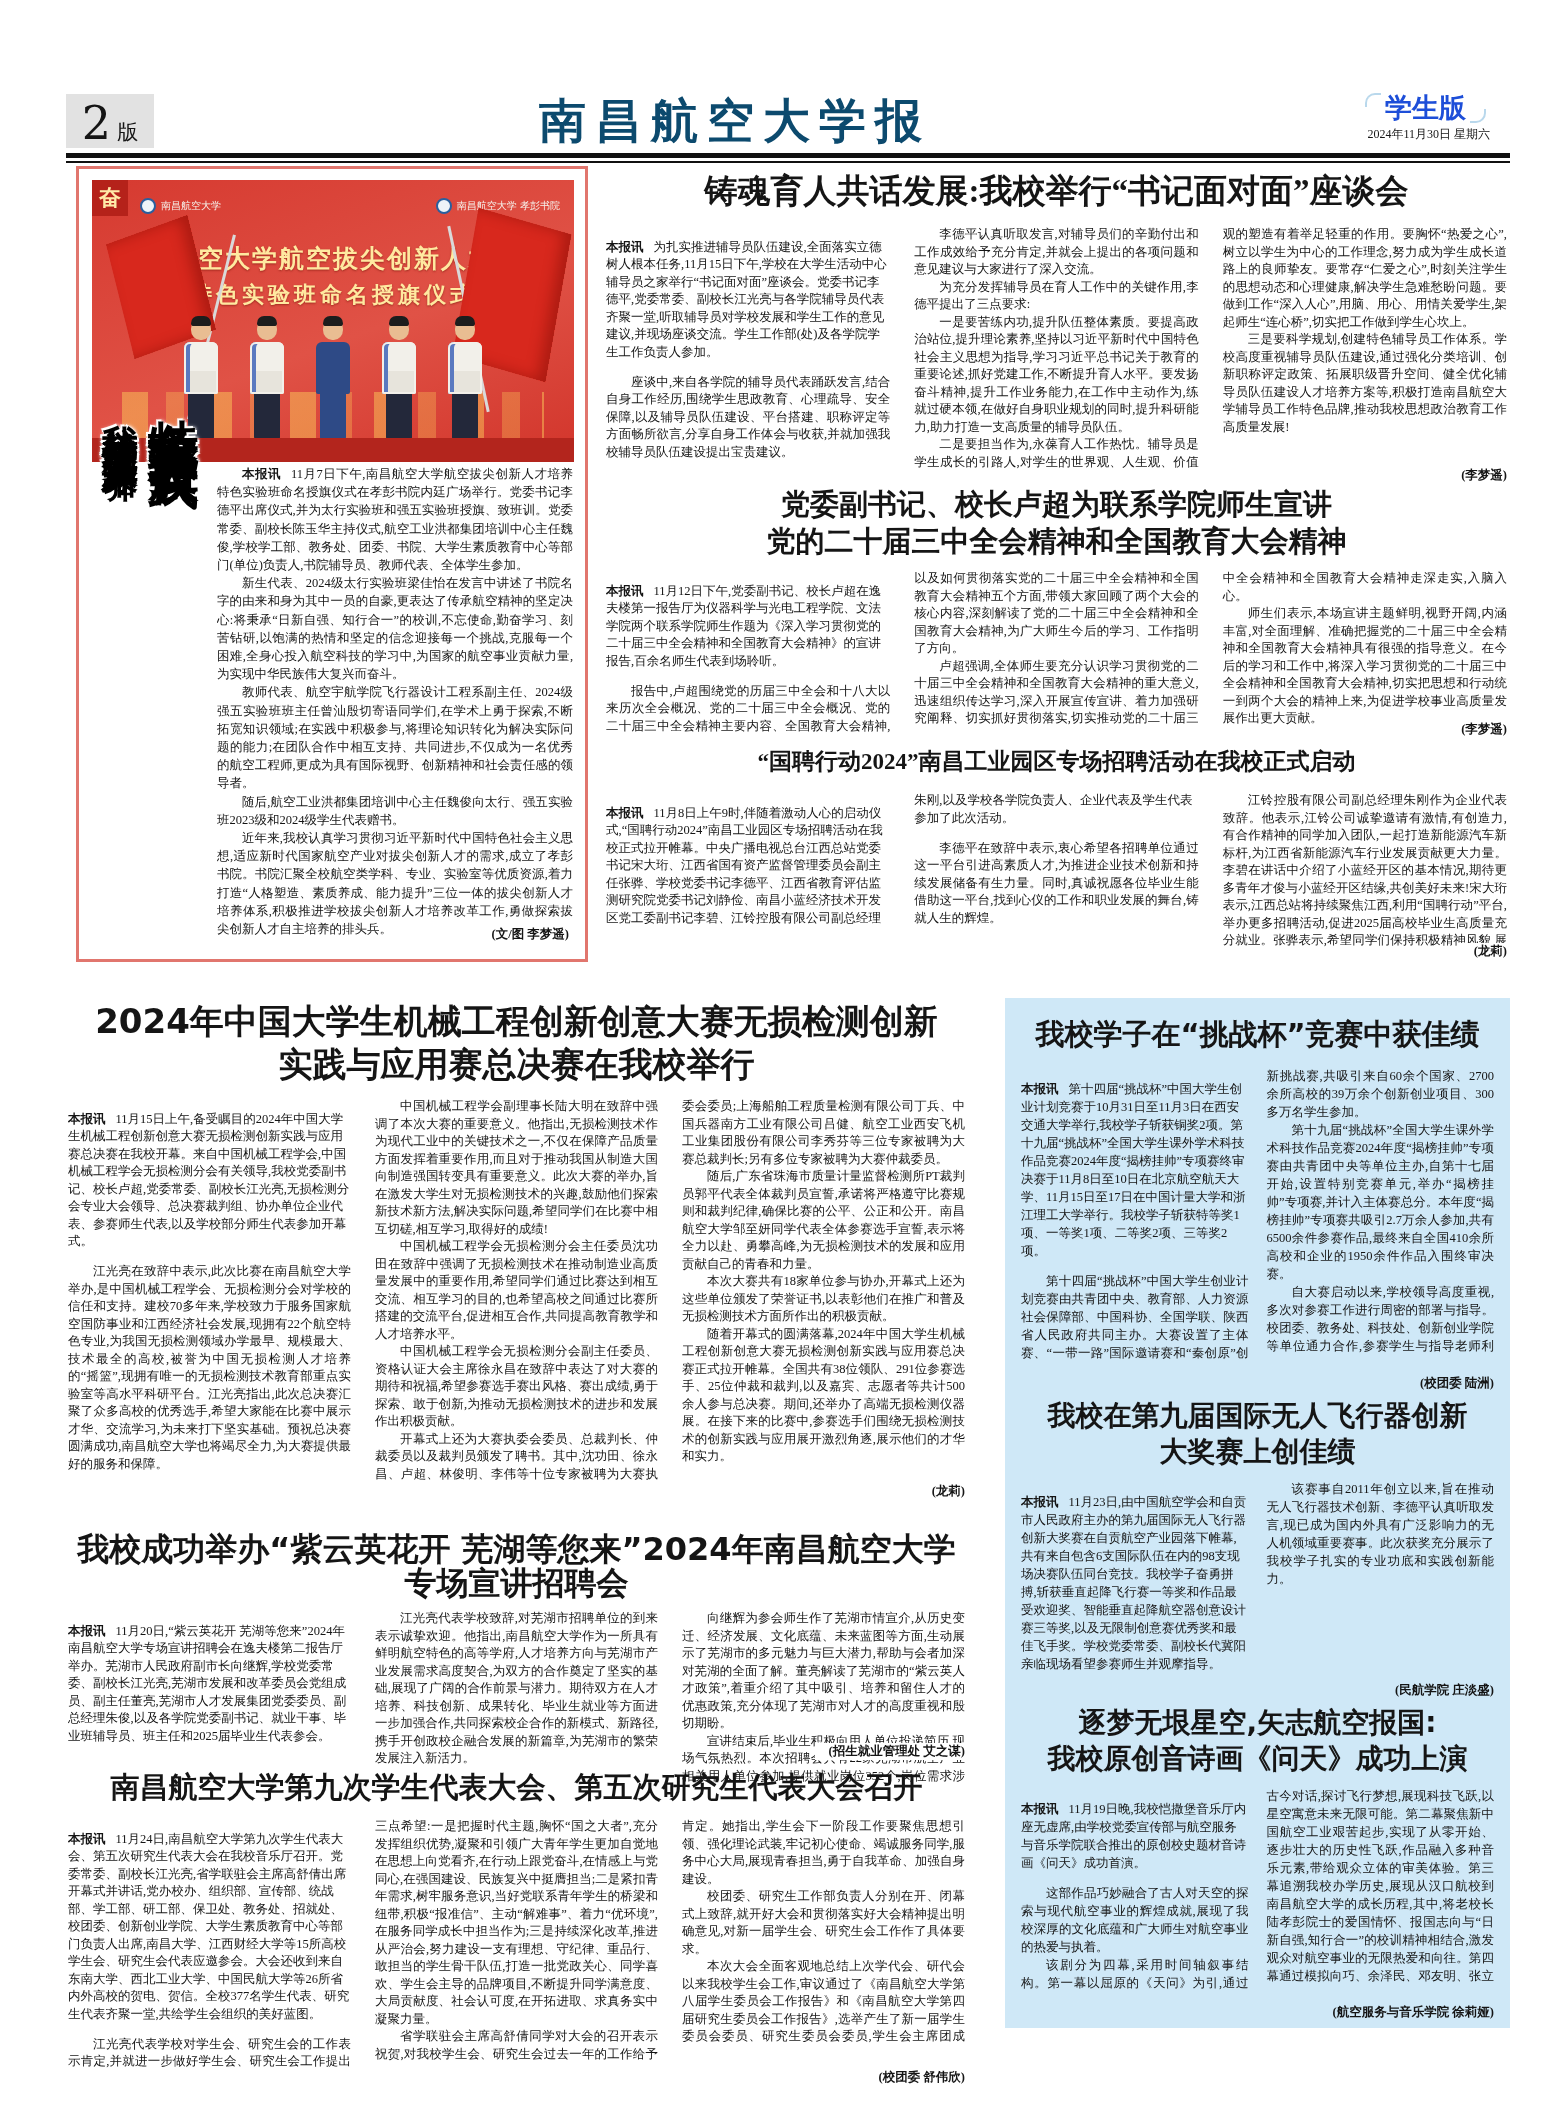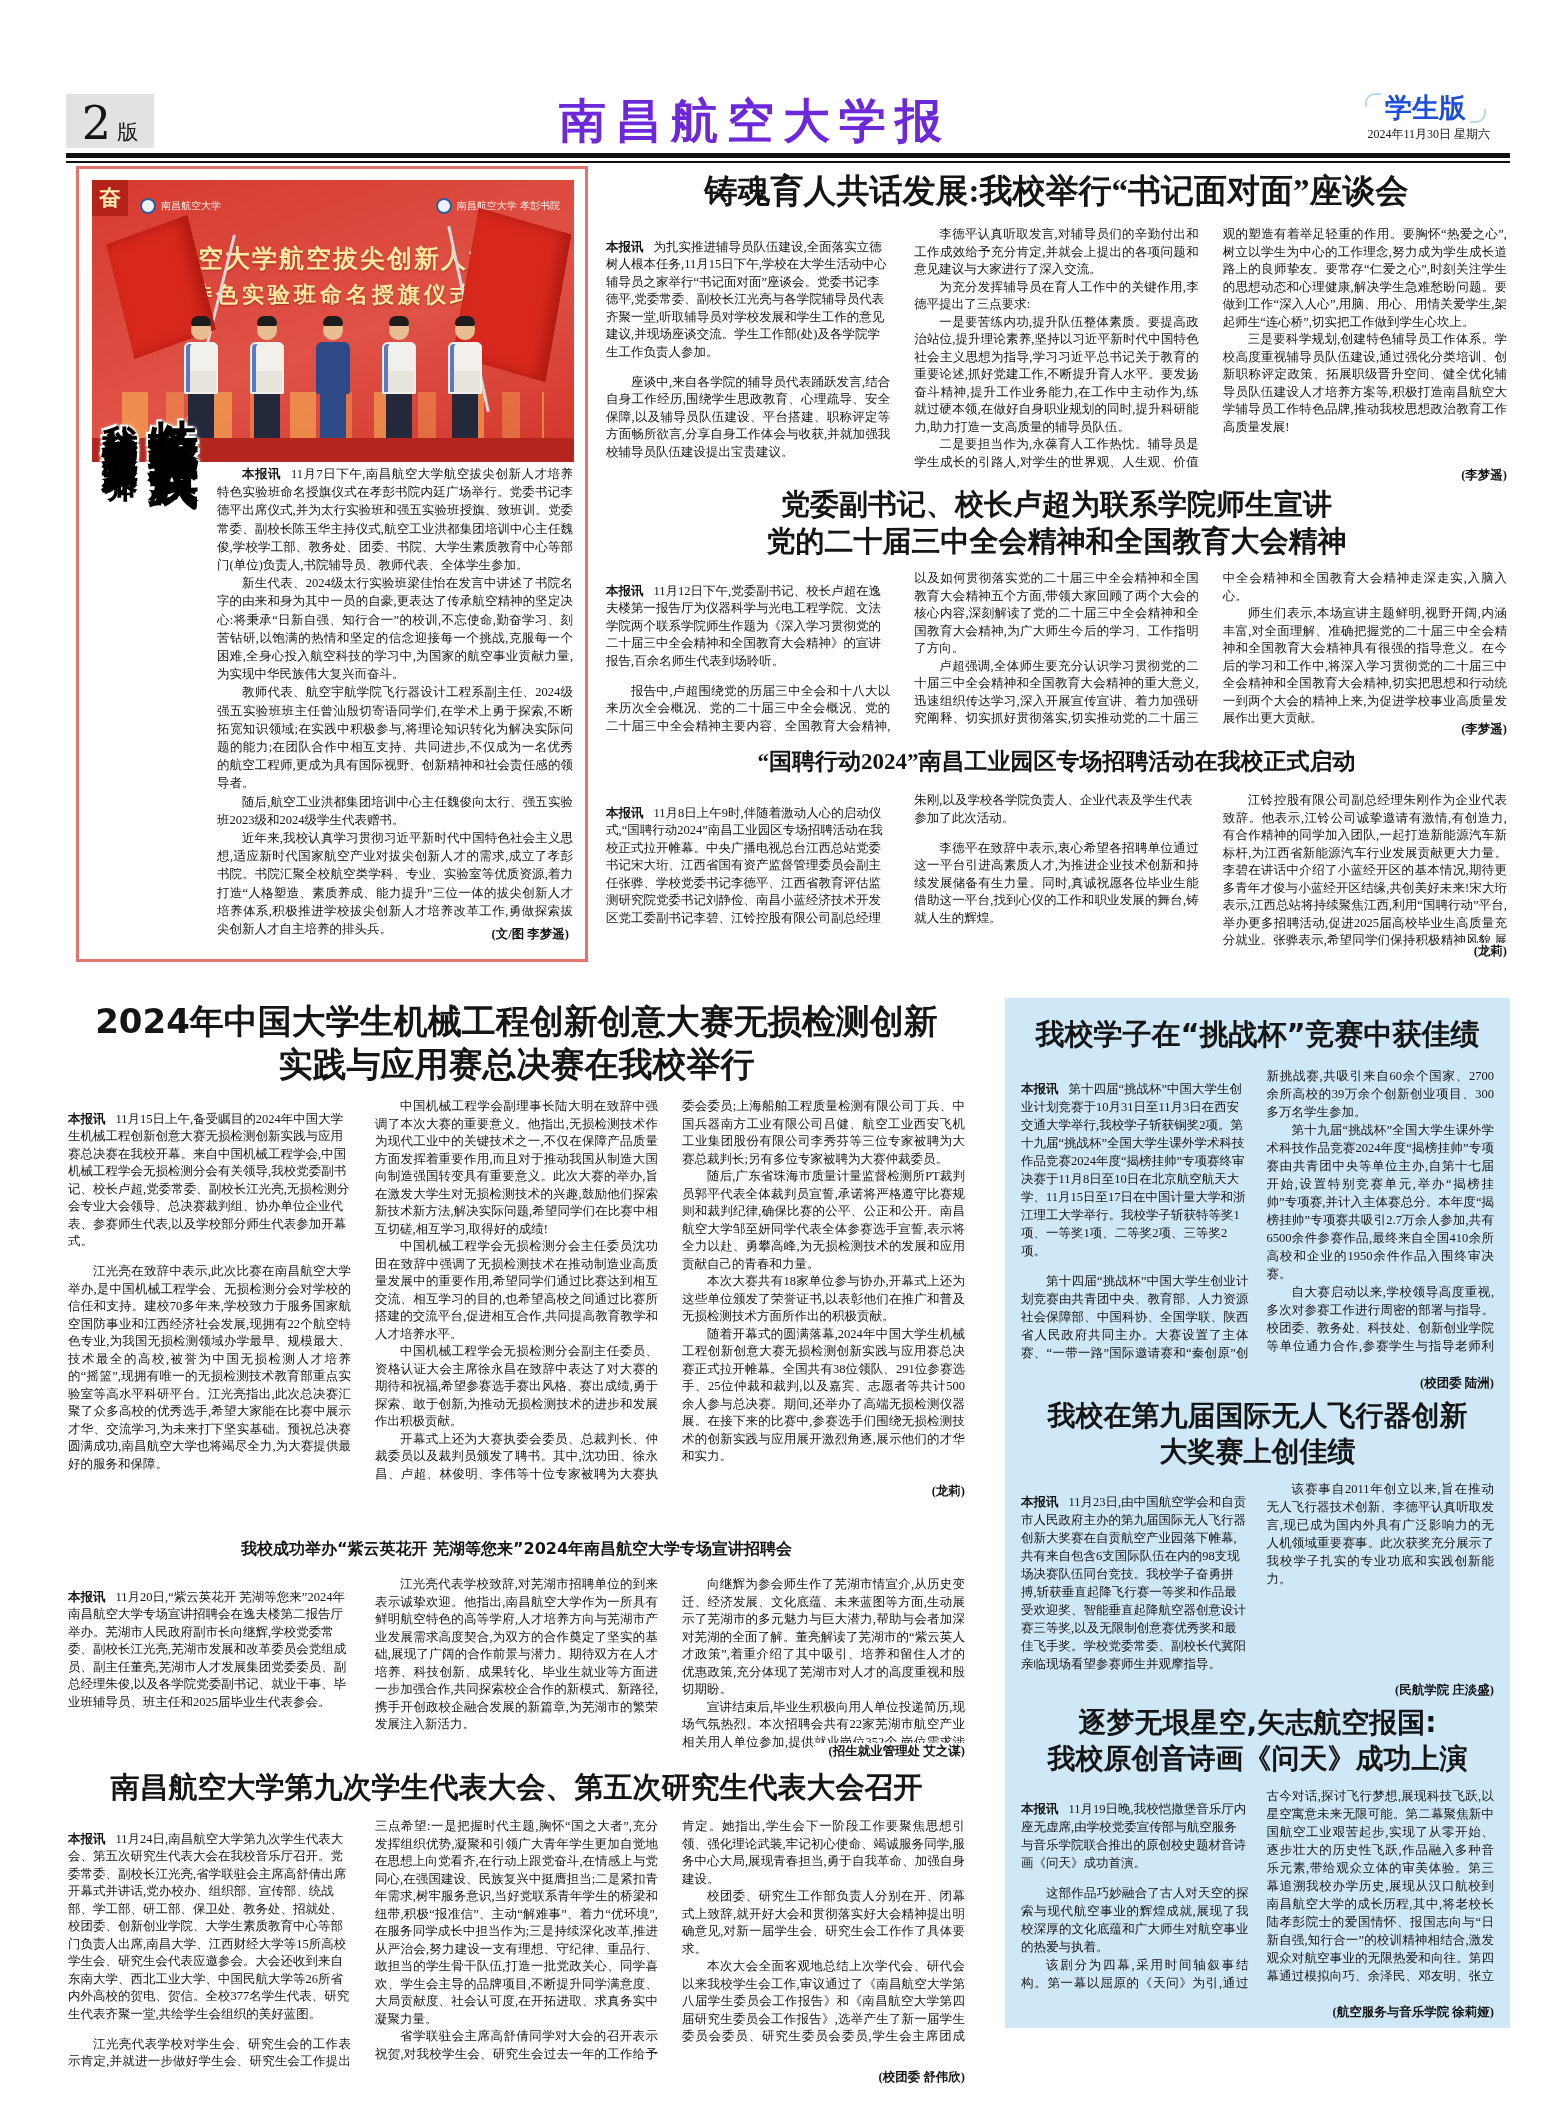--- a/index.html
+++ b/index.html
@@ -4,22 +4,22 @@
 <style>
   html,body{margin:0;padding:0;background:#9a9a9a;}
   .page{position:relative;width:1552px;height:2126px;background:#ffffff;margin:0 auto;overflow:hidden;
         font-family:"Liberation Serif","DejaVu Serif",serif;color:#151515;}
   
   .pagenum{position:absolute;left:66px;top:94px;width:88px;height:54px;background:#e2e2e2;
            display:flex;align-items:flex-end;justify-content:center;gap:6px;padding-bottom:2px;box-sizing:border-box;}
   .pagenum .num{font-size:46px;line-height:46px;font-family:"DejaVu Serif",serif;}
   .pagenum .word{font-size:21px;line-height:28px;}
   .masthead{position:absolute;left:0;top:90px;width:1470px;text-align:center;
-            font-size:47px;font-weight:bold;color:#6d28d9;letter-spacing:9px;
-            font-family:"DejaVu Serif","Liberation Serif",serif;margin-left:20px;}
+            font-size:47px;font-weight:bold;color:#0c4a6e;letter-spacing:9px;
+            font-family:"DejaVu Serif","Liberation Serif",serif;}
   .edition{position:absolute;right:62px;top:90px;font-size:27px;font-weight:bold;color:#1d4ed8;
            font-family:"DejaVu Sans","Liberation Sans",sans-serif;}
   .edition .deco{display:inline-block;width:14px;height:12px;border:2px solid #b9d8ec;border-bottom:none;border-right:none;border-radius:10px 0 0 0;vertical-align:super;margin:0 4px;}
   .edition .deco.r{border:2px solid #b9d8ec;border-top:none;border-left:none;border-radius:0 0 10px 0;vertical-align:sub;}
   .dateline{position:absolute;right:62px;top:126px;font-size:12px;}
   .rules{position:absolute;left:66px;top:153px;width:1444px;border-top:5px solid #101010;}
   .rules div{margin-top:3px;border-top:2px solid #101010;}
   
   .lead{font-weight:bold;margin-right:10px;}
   p.bp{margin:0;text-indent:2em;text-align:justify;}
@@ -90,21 +90,21 @@
   .secF{top:18px;height:378px;}
   .secF .body-cols{margin-top:14px;height:304px;}
   .secG{top:400px;height:303px;}
   .secG h3{font-size:28px;line-height:36px;}
   .secG .body-cols{margin-top:10px;height:202px;}
   .secH{top:707px;height:318px;}
   .secH h3{font-size:28px;line-height:36px;}
   .secH .body-cols{margin-top:10px;height:222px;}
   
   .artI{position:absolute;left:68px;top:1532px;width:897px;height:228px;}
-  .artI h2{margin:0;font-size:16px;line-height:34px;font-family:"DejaVu Sans",sans-serif;}
+  .artI h2{margin:0;font-size:32px;line-height:34px;font-family:"DejaVu Sans",sans-serif;}
   .artI .body-cols{margin-top:10px;height:176px;}
   .artJ{position:absolute;left:68px;top:1768px;width:897px;height:318px;}
   .artJ h2{margin:0;font-size:29px;line-height:38px;font-family:Liberation Sans, sans-serif;}
   .artJ .body-cols{margin-top:12px;height:262px;}
 </style>
 </head>
 <body>
 
 <div class="page">
 

